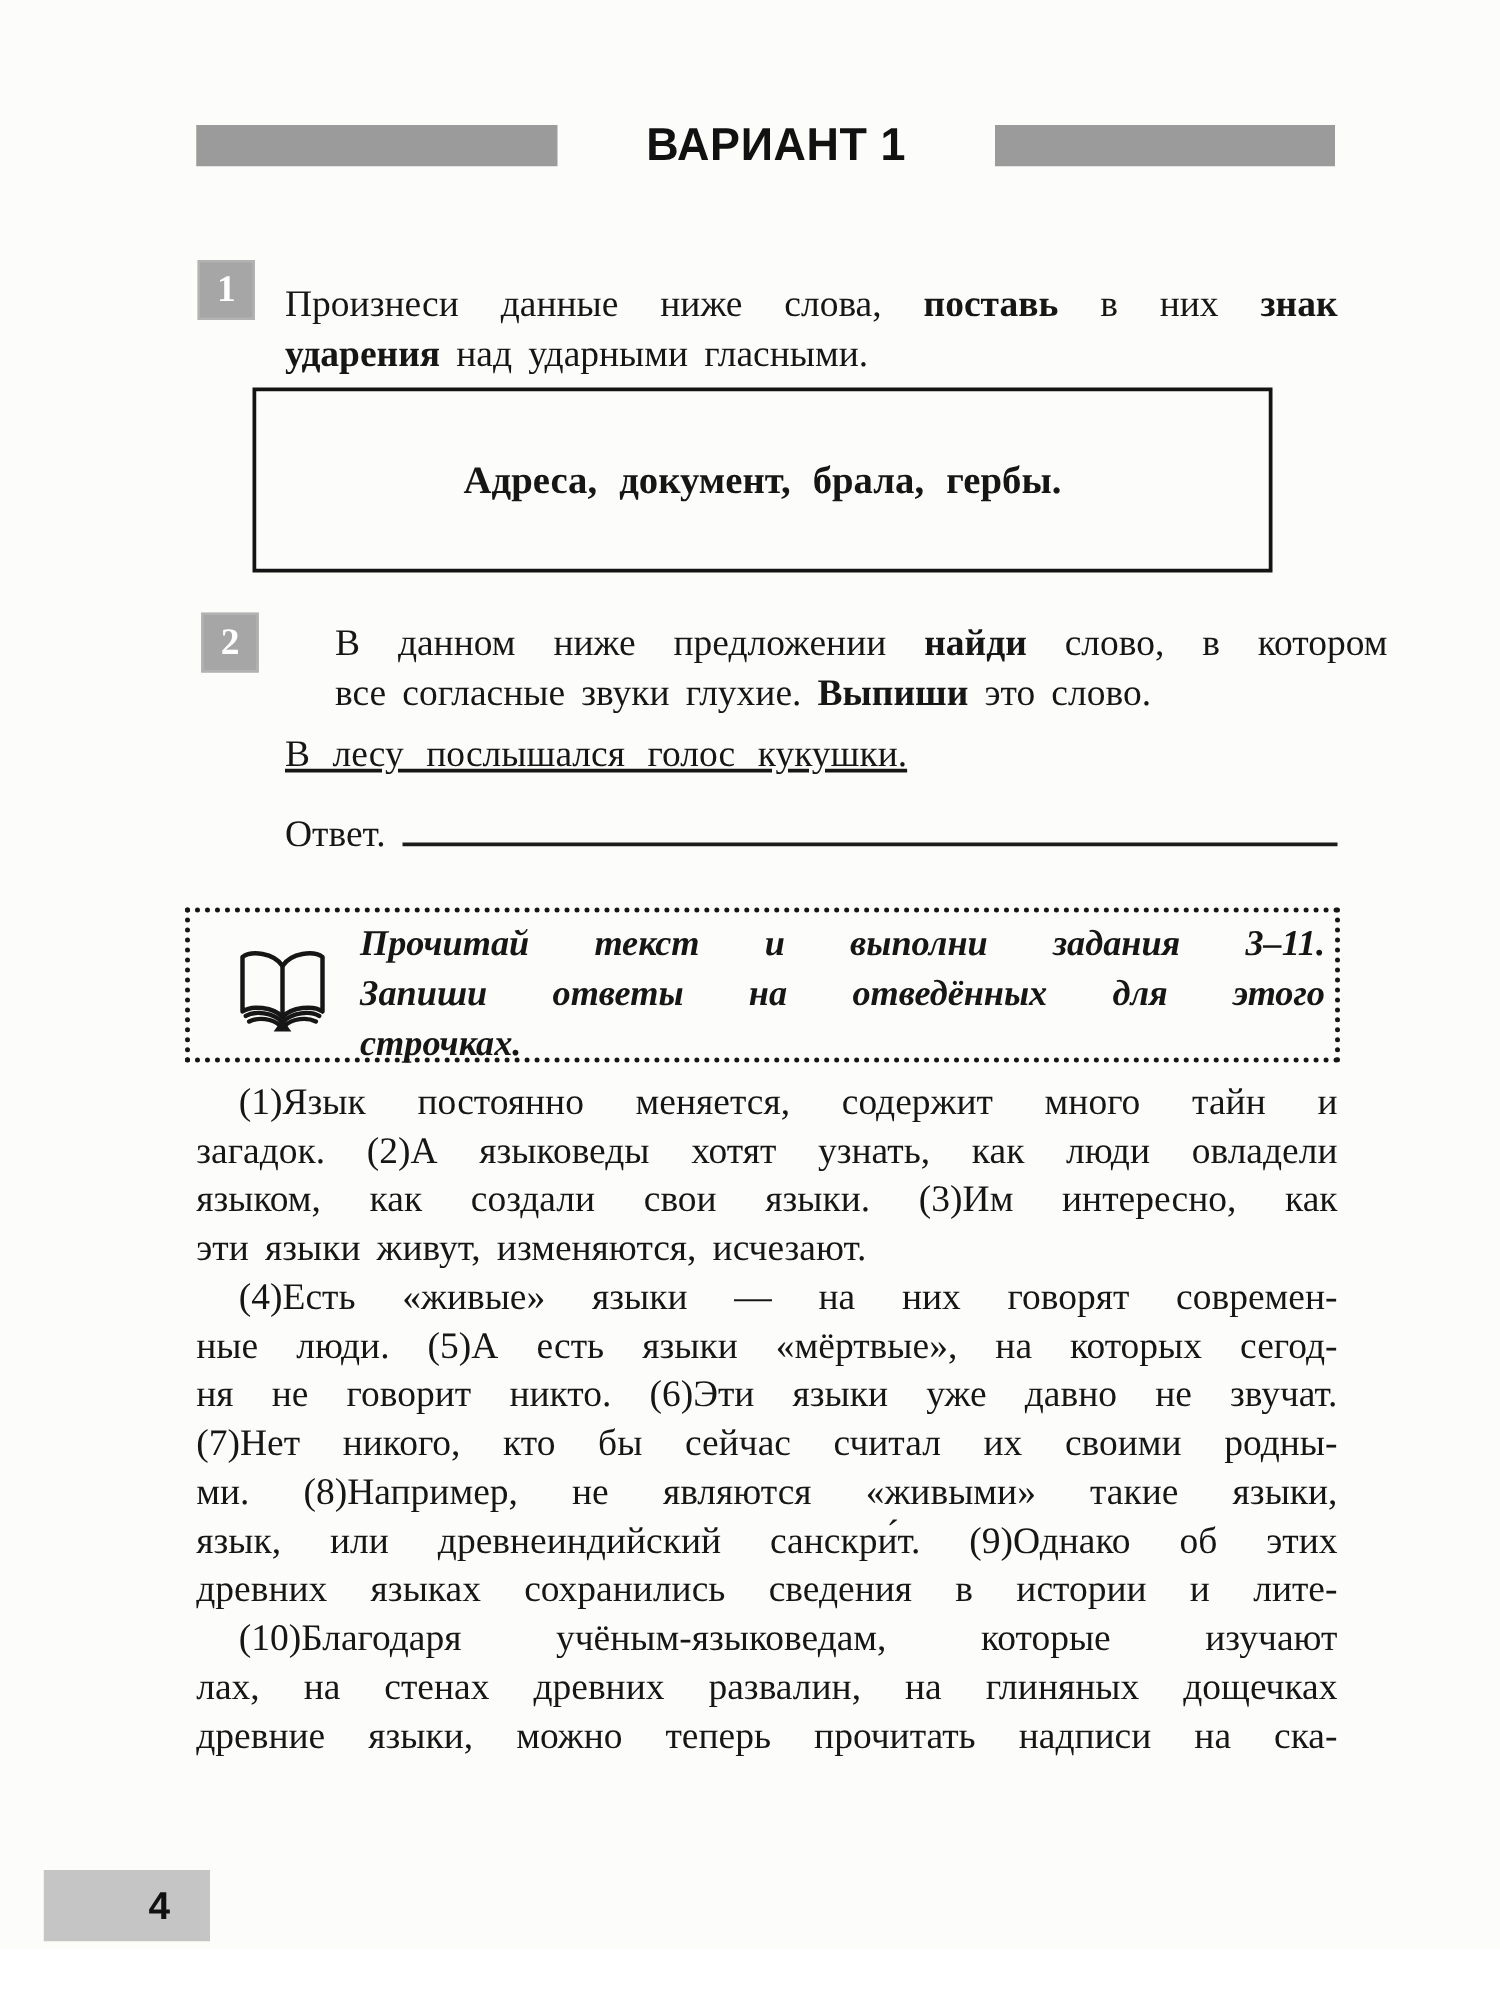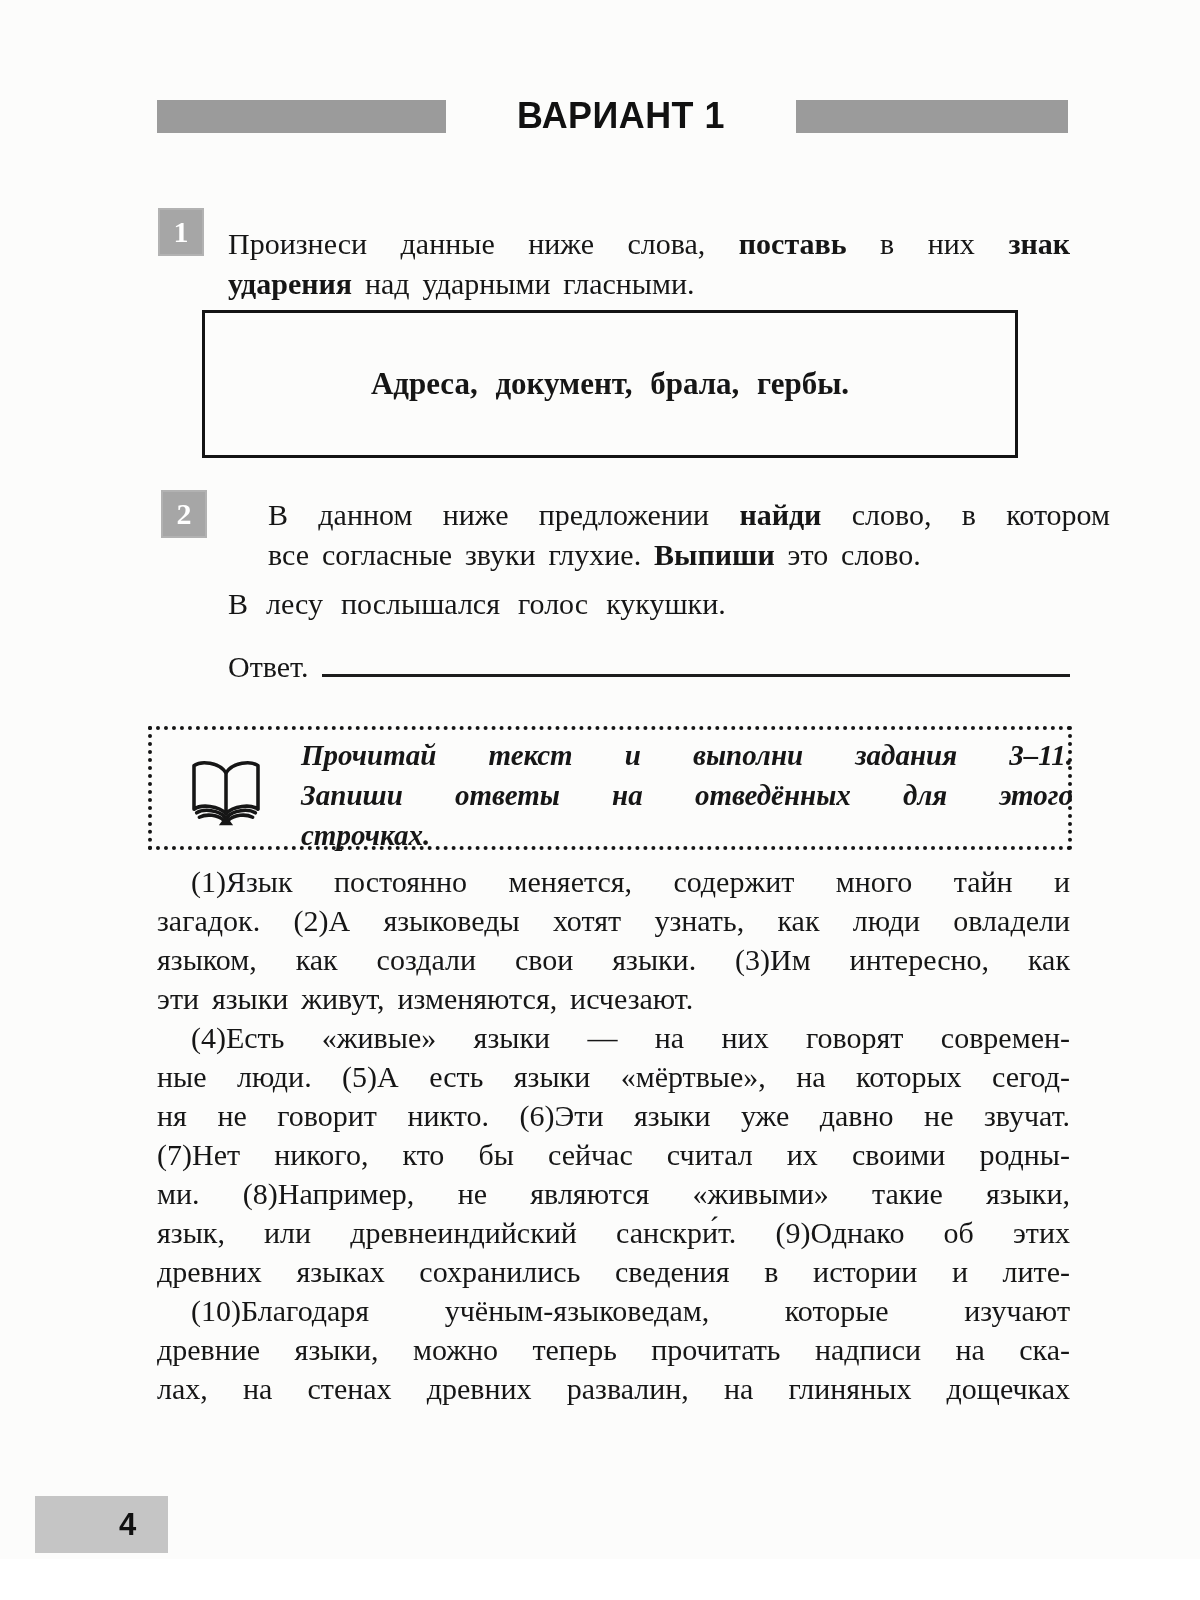--- a/index.html
+++ b/index.html
@@ -38,30 +38,30 @@
   .jl { text-align:justify; text-align-last:justify; }
   b { font-weight:bold; }
 
   
   .wordsbox {
     position:absolute; left:202px; top:310px; width:816px; height:148px;
     border:3px solid #141414; display:flex; align-items:center; justify-content:center;
     font-weight:bold; font-size:31px; word-spacing:.32em;
   }
 
-  .sentence { position:absolute; left:228px; top:587px; font-size:30px; word-spacing:.35em; }
+  .sentence { position:absolute; left:228px; top:587px; font-size:30px; word-spacing:.35em;text-decoration:underline; }
 
   .answer { position:absolute; left:228px; top:647px; width:842px; display:flex; align-items:baseline; font-size:30px; word-spacing:.1em; }
   .ansline { flex:1; margin-left:14px; height:30px; border-bottom:3px solid #1c1c1c; }
 
   
   .instr { position:absolute; left:148px; top:726px; width:924px; height:124px; border:4px dotted #161616; }
   .bookicon { position:absolute; left:34px; top:22px; width:80px; height:86px; }
   .instr-text {
-    position:absolute; left:149px; top:5px; width:772px;
+    position:absolute; left:136px; top:5px; width:772px;
     font-size:29px; line-height:40px; font-weight:bold; font-style:italic; word-spacing:.22em;
   }
 
   
   .body-text { position:absolute; left:157px; top:862px; width:913px; font-size:30px; line-height:39px; word-spacing:.18em; }
   .ind { text-indent:34px; }
 
   
   .footer-box {
     position:absolute; left:35px; top:1496px; width:133px; height:57px; background:#c5c5c5;
@@ -147,21 +147,21 @@
 
     <div class="jl ind">(4)Есть «живые» языки — на них говорят современ-</div>
     <div class="jl">ные люди. (5)А есть языки «мёртвые», на которых сегод-</div>
     <div class="jl">ня не говорит никто. (6)Эти языки уже давно не звучат.</div>
     <div class="jl">(7)Нет никого, кто бы сейчас считал их своими родны-</div>
     <div class="jl">ми. (8)Например, не являются «живыми» такие языки,</div>
     <div class="jl">язык, или древнеиндийский санскри́т. (9)Однако об этих</div>
     <div class="jl">древних языках сохранились сведения в истории и лите-</div>
 
     <div class="jl ind">(10)Благодаря учёным-языковедам, которые изучают</div>
+    <div class="jl">лах, на стенах древних развалин, на глиняных дощечках</div>
     <div class="jl">древние языки, можно теперь прочитать надписи на ска-</div>
-    <div class="jl">лах, на стенах древних развалин, на глиняных дощечках</div>
   </div>
 
   <div class="footer-box">
     <span>4</span>
   </div>
 
 </div>
 
 </body></html>

